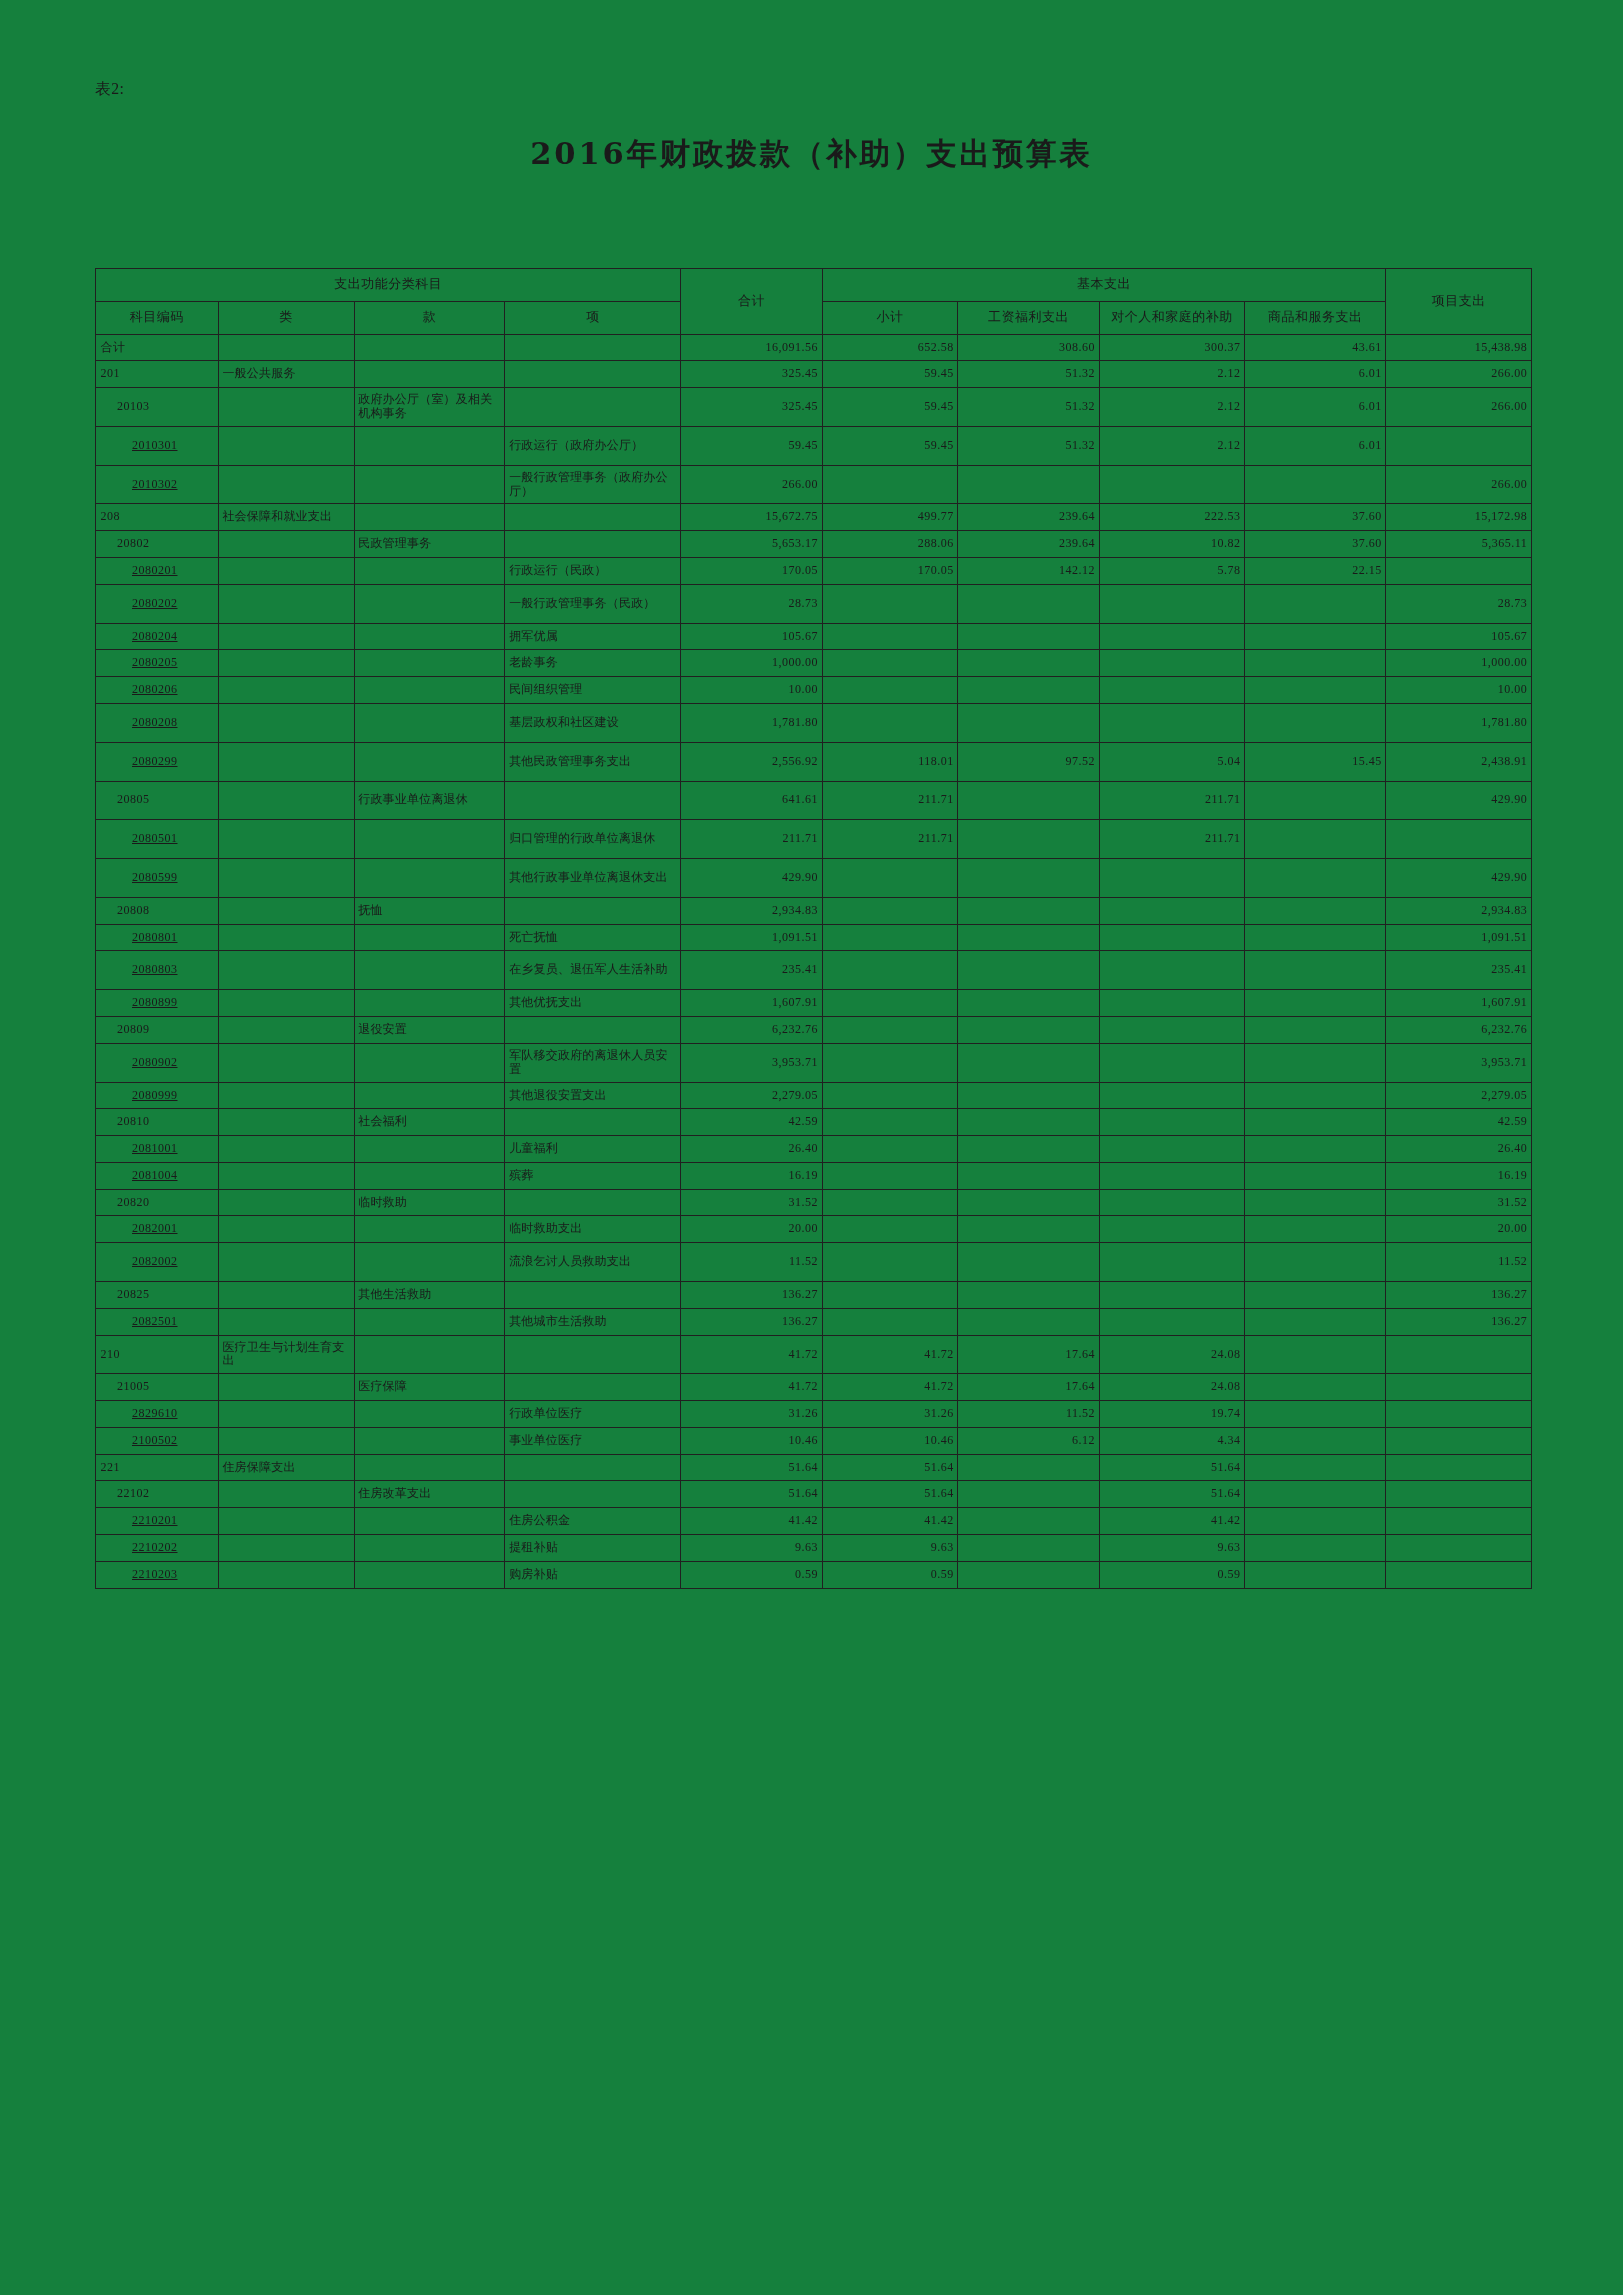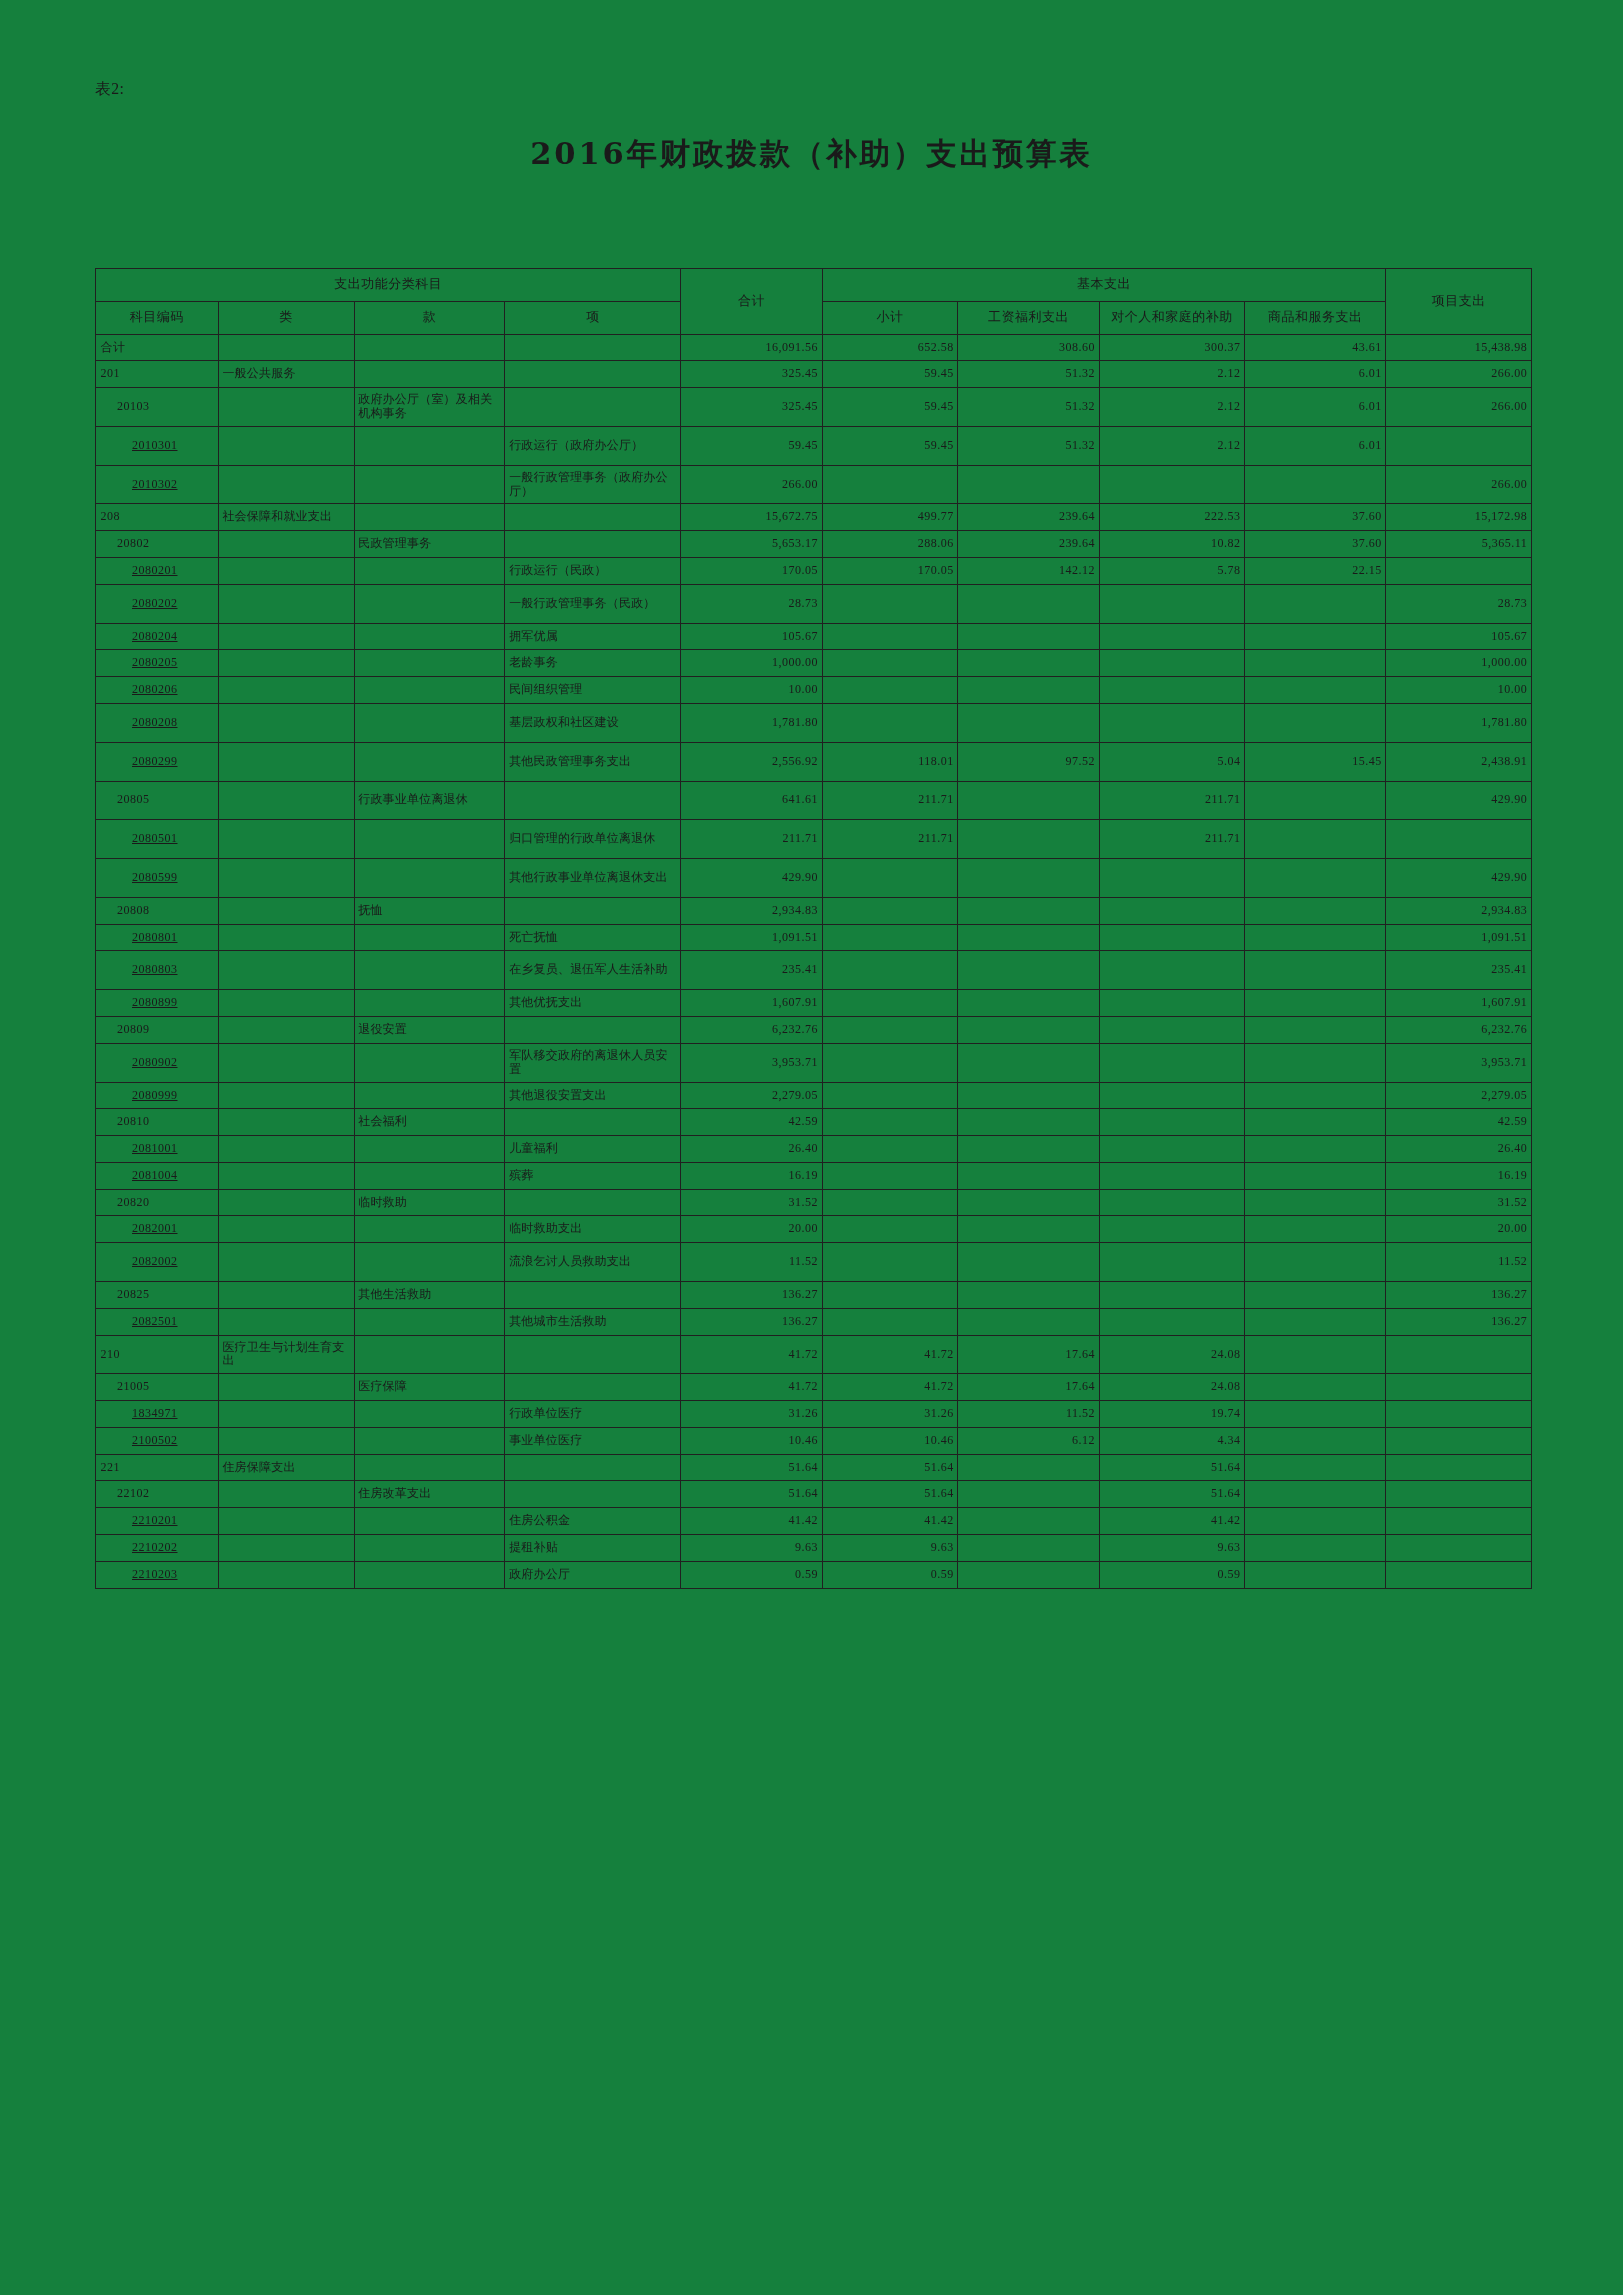--- a/index.html
+++ b/index.html
@@ -560,21 +560,21 @@
           <td class="txt">医疗保障</td>
           <td class="txt"></td>
           <td class="num">41.72</td>
           <td class="num">41.72</td>
           <td class="num">17.64</td>
           <td class="num">24.08</td>
           <td class="num"></td>
           <td class="num"></td>
         </tr>
         <tr class="datarow">
-          <td class="code lvl3">1834971</td>
+          <td class="code lvl3">2829610</td>
           <td class="txt"></td>
           <td class="txt"></td>
           <td class="txt">行政单位医疗</td>
           <td class="num">31.26</td>
           <td class="num">31.26</td>
           <td class="num">11.52</td>
           <td class="num">19.74</td>
           <td class="num"></td>
           <td class="num"></td>
         </tr>
@@ -635,21 +635,21 @@
           <td class="num">9.63</td>
           <td class="num"></td>
           <td class="num">9.63</td>
           <td class="num"></td>
           <td class="num"></td>
         </tr>
         <tr class="datarow">
           <td class="code lvl3">2210203</td>
           <td class="txt"></td>
           <td class="txt"></td>
-          <td class="txt">政府办公厅</td>
+          <td class="txt">购房补贴</td>
           <td class="num">0.59</td>
           <td class="num">0.59</td>
           <td class="num"></td>
           <td class="num">0.59</td>
           <td class="num"></td>
           <td class="num"></td>
         </tr>
       </tbody>
   </table>
 

